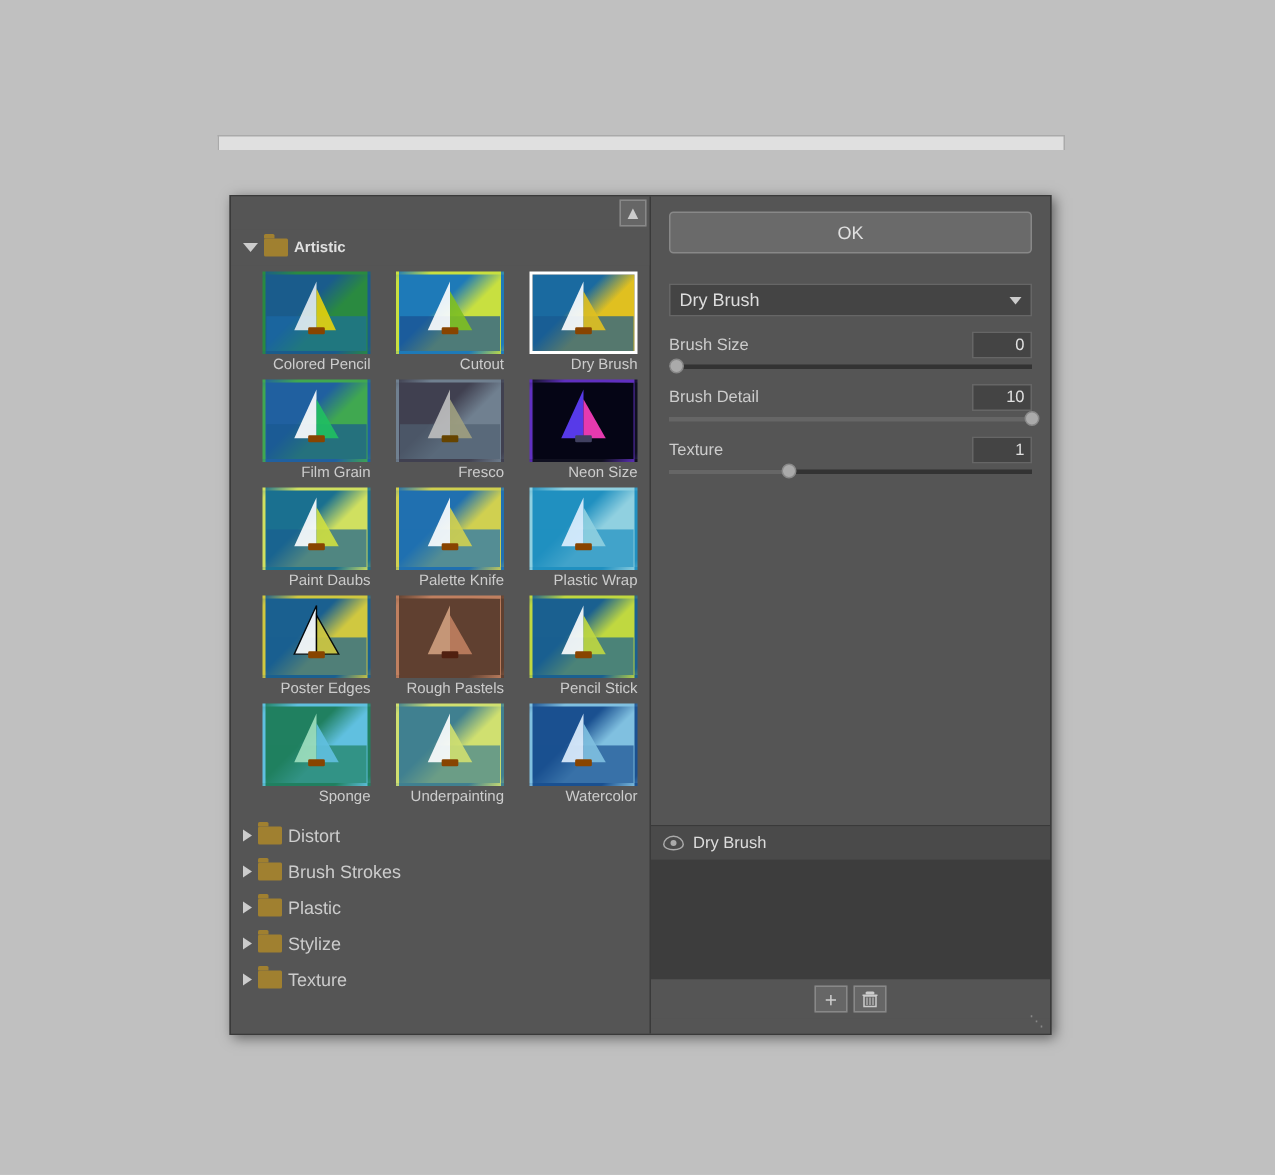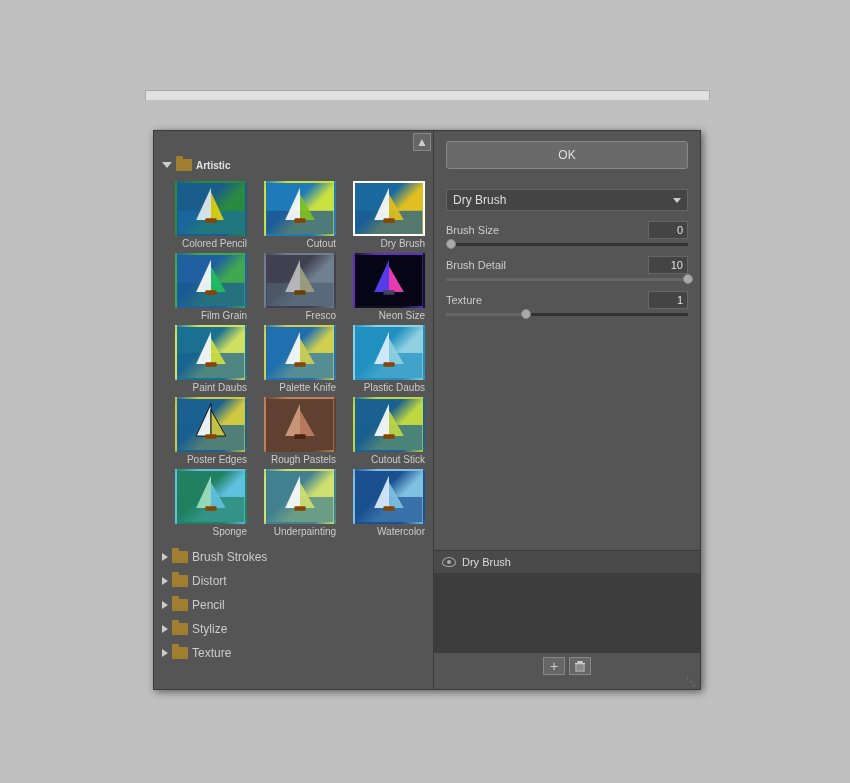--- a/index.html
+++ b/index.html
@@ -442,21 +442,21 @@
 
         <div class="thumb-item">
           <div class="thumb-img thumb-plastic-wrap">
             <svg class="sailboat" viewBox="0 0 72 55" xmlns="http://www.w3.org/2000/svg">
               <rect x="0" y="28" width="72" height="27" fill="#2090c0" opacity="0.7"></rect>
               <polygon points="36,5 36,40 20,40" fill="#e0f0ff" opacity="0.9"></polygon>
               <polygon points="36,12 36,40 52,40" fill="#90d0e0" opacity="0.9"></polygon>
               <rect x="30" y="38" width="12" height="5" fill="#884400" rx="1"></rect>
             </svg>
           </div>
-          <span class="thumb-label">Plastic Daubs</span>
+          <span class="thumb-label">Plastic Wrap</span>
         </div>
 
         <div class="thumb-item">
           <div class="thumb-img thumb-poster-edges">
             <svg class="sailboat" viewBox="0 0 72 55" xmlns="http://www.w3.org/2000/svg">
               <rect x="0" y="28" width="72" height="27" fill="#1a6090" opacity="0.7"></rect>
               <polygon points="36,5 36,40 20,40" fill="white" opacity="0.9" stroke="#000" stroke-width="1"></polygon>
               <polygon points="36,12 36,40 52,40" fill="#d0c840" opacity="0.9" stroke="#000" stroke-width="1"></polygon>
               <rect x="30" y="38" width="12" height="5" fill="#884400" rx="1"></rect>
             </svg>
@@ -478,21 +478,21 @@
 
         <div class="thumb-item">
           <div class="thumb-img thumb-smudge-stick">
             <svg class="sailboat" viewBox="0 0 72 55" xmlns="http://www.w3.org/2000/svg">
               <rect x="0" y="28" width="72" height="27" fill="#1a6090" opacity="0.7"></rect>
               <polygon points="36,5 36,40 20,40" fill="white" opacity="0.9"></polygon>
               <polygon points="36,12 36,40 52,40" fill="#c0d840" opacity="0.9"></polygon>
               <rect x="30" y="38" width="12" height="5" fill="#884400" rx="1"></rect>
             </svg>
           </div>
-          <span class="thumb-label">Cutout Stick</span>
+          <span class="thumb-label">Pencil Stick</span>
         </div>
 
         <div class="thumb-item">
           <div class="thumb-img thumb-sponge">
             <svg class="sailboat" viewBox="0 0 72 55" xmlns="http://www.w3.org/2000/svg">
               <rect x="0" y="28" width="72" height="27" fill="#208060" opacity="0.7"></rect>
               <polygon points="36,5 36,40 20,40" fill="#a0e0c0" opacity="0.9"></polygon>
               <polygon points="36,12 36,40 52,40" fill="#60c0e0" opacity="0.9"></polygon>
               <rect x="30" y="38" width="12" height="5" fill="#884400" rx="1"></rect>
             </svg>
@@ -519,34 +519,34 @@
               <polygon points="36,5 36,40 20,40" fill="#e0f0ff" opacity="0.9"></polygon>
               <polygon points="36,12 36,40 52,40" fill="#80c0e0" opacity="0.9"></polygon>
               <rect x="30" y="38" width="12" height="5" fill="#884400" rx="1"></rect>
             </svg>
           </div>
           <span class="thumb-label">Watercolor</span>
         </div>
 
       </div>
 
+      <div class="sub-category">
+        <span class="sub-arrow"></span>
+        <span class="folder-icon"></span>
+        <span>Distort</span>
+      </div>
       <div class="sub-category">
         <span class="sub-arrow"></span>
         <span class="folder-icon"></span>
         <span>Brush Strokes</span>
       </div>
       <div class="sub-category">
         <span class="sub-arrow"></span>
         <span class="folder-icon"></span>
-        <span>Distort</span>
-      </div>
-      <div class="sub-category">
-        <span class="sub-arrow"></span>
-        <span class="folder-icon"></span>
-        <span>Pencil</span>
+        <span>Plastic</span>
       </div>
       <div class="sub-category">
         <span class="sub-arrow"></span>
         <span class="folder-icon"></span>
         <span>Stylize</span>
       </div>
       <div class="sub-category">
         <span class="sub-arrow"></span>
         <span class="folder-icon"></span>
         <span>Texture</span>

